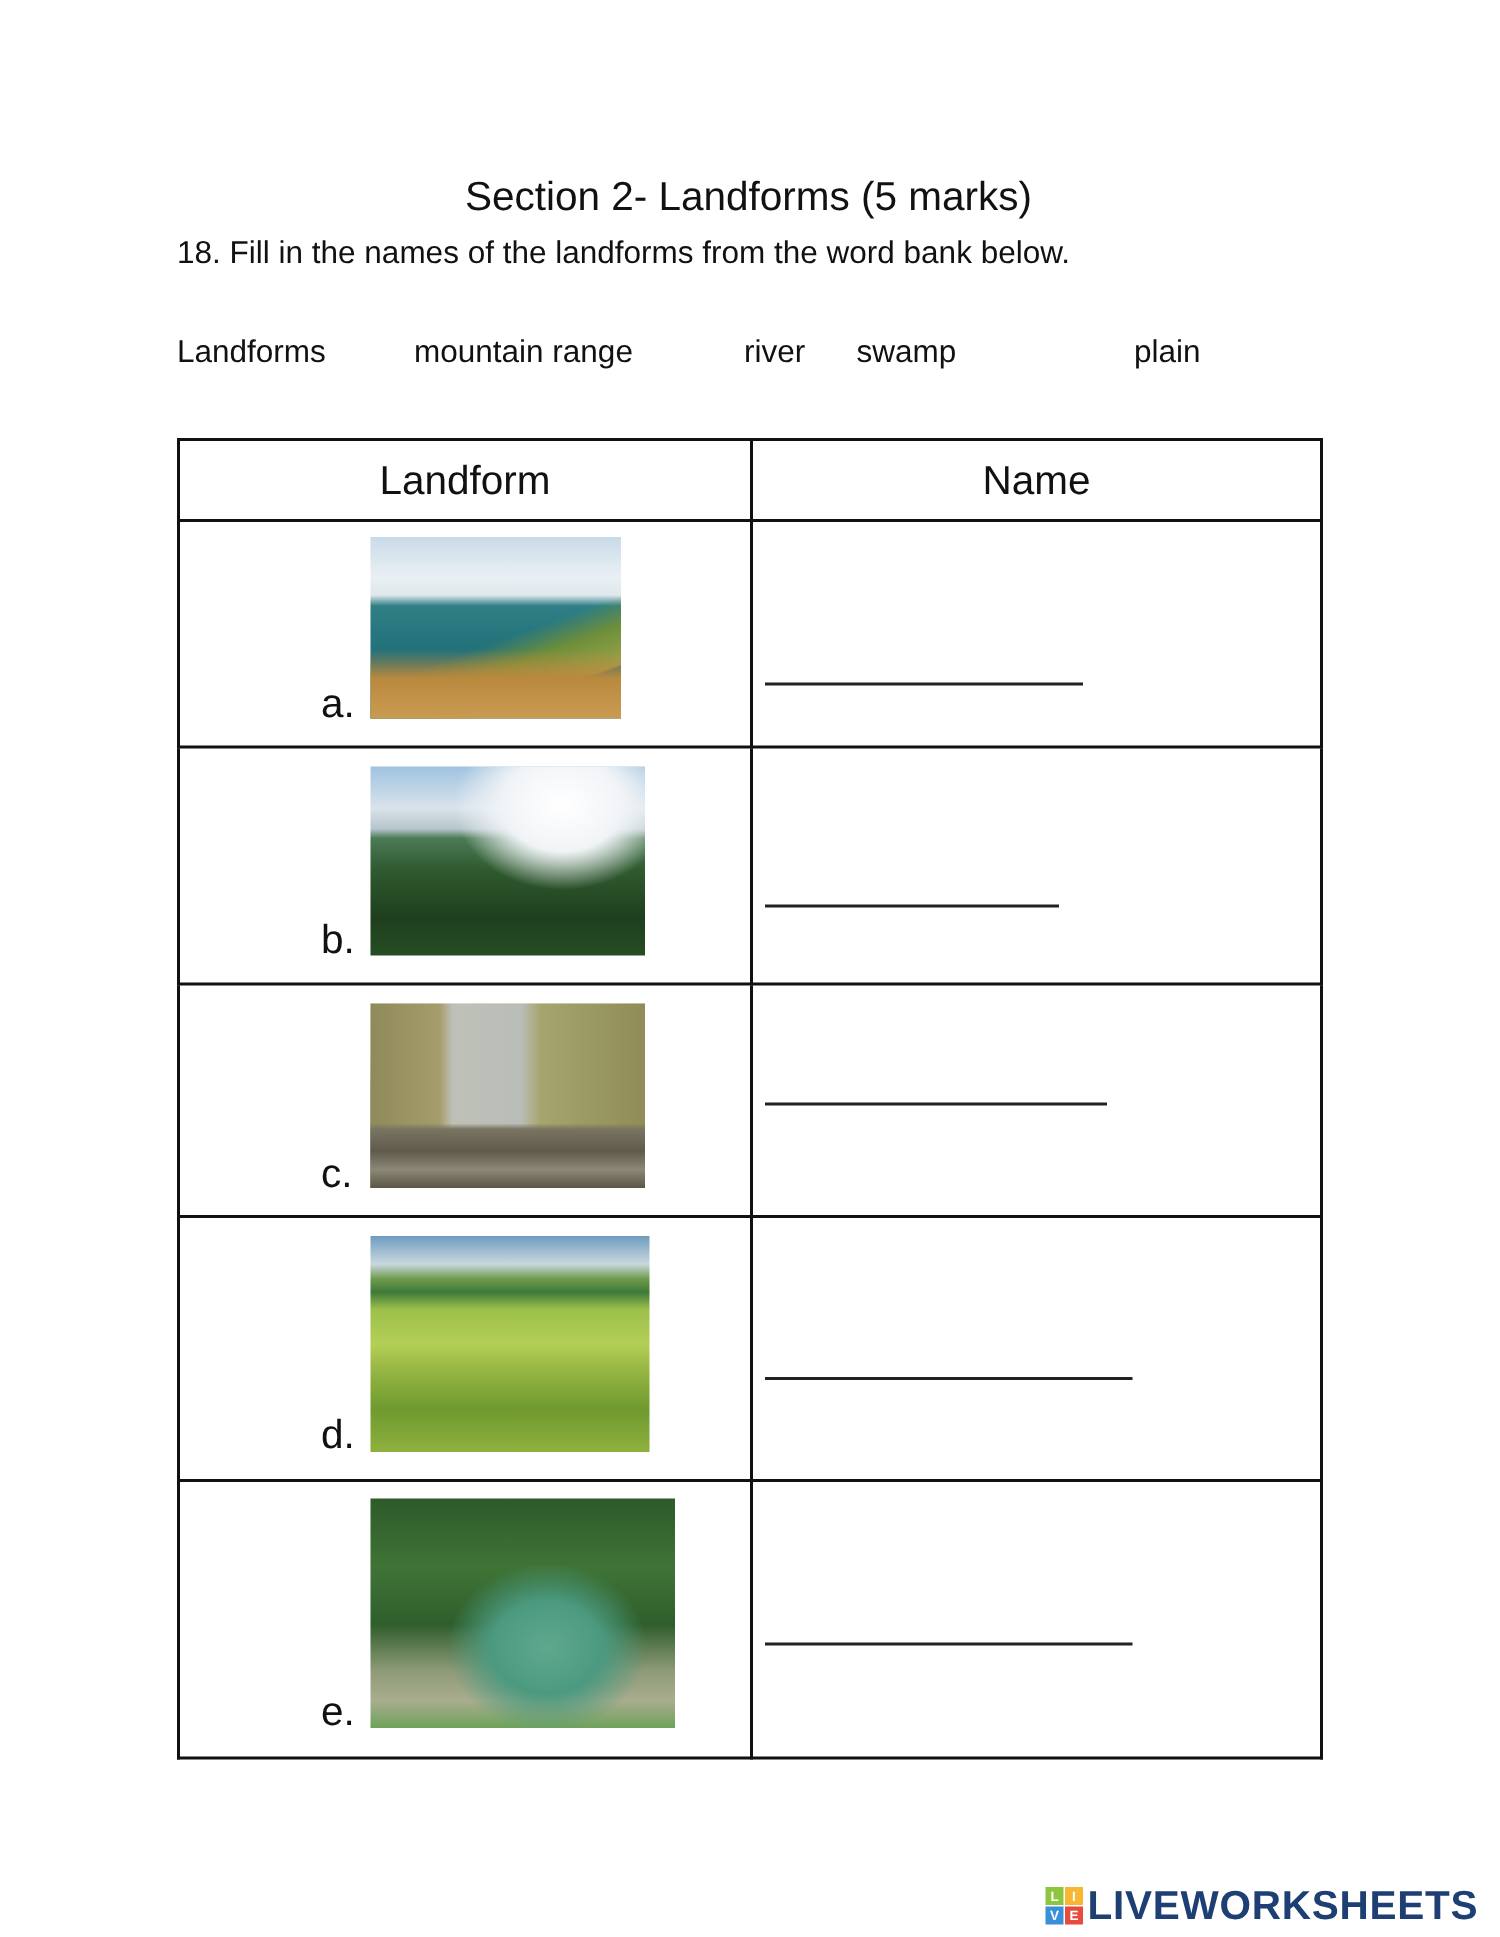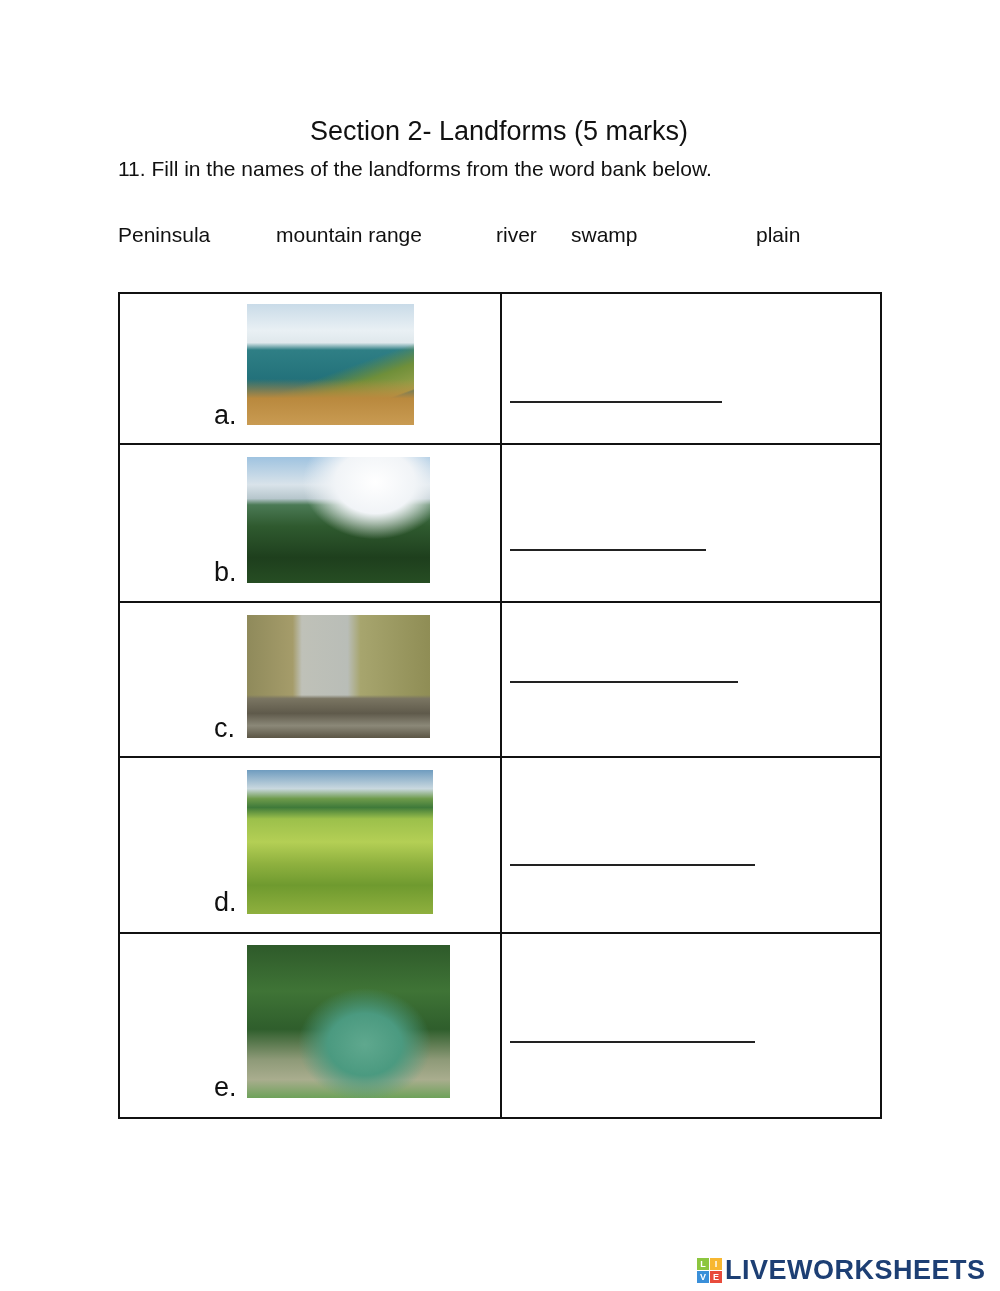--- a/index.html
+++ b/index.html
@@ -35,32 +35,36 @@
   .p-d{background:
       linear-gradient(180deg,#6f9cbf 0%,#c9d8df 13%,#6d9a4a 20%,#3f7a3a 26%,#9cc04b 34%,#b4cf55 50%,#8fb13f 65%,#6f9a2f 80%,#8fb03e 100%);}
   .p-e{background:
       radial-gradient(ellipse at 58% 65%,#5fa88e 0%,#4b9a80 22%,rgba(0,0,0,0) 40%),
       linear-gradient(180deg,#2e5a2a 0%,#3f7436 30%,#2f5e2c 55%,#8e9a78 75%,#a9ad8e 88%,#6ea25a 100%);}
 </style>
 </head>
 <body>
 
 <div class="title"><span>Section 2- Landforms  (5 marks)</span></div>
-<div class="instr">11. Fill in the names of the landforms from the word bank below.</div>
+<div class="instr">18. Fill in the names of the landforms from the word bank below.</div>
 
 <div>
-  <span class="bank" style="left:118px">Peninsula</span>
+  <span class="bank" style="left:118px">Landforms</span>
   <span class="bank" style="left:276px">mountain range</span>
   <span class="bank" style="left:496px">river</span>
   <span class="bank" style="left:571px">swamp</span>
   <span class="bank" style="left:756px">plain</span>
 </div>
 
 <table class="grid">
   <tbody>
+      <tr>
+    <th class="c1">Landform</th>
+    <th>Name</th>
+  </tr>
 
   <tr style="height:151px">
     <td class="c1">
       <span class="lbl" style="left:94px;top:106px">a.</span>
       <div class="photo p-a" style="left:127px;top:10px;width:167px;height:121px"></div>
     </td>
     <td>
       <div class="blank" style="top:107px;width:212px"></div>
     </td>
   </tr>

